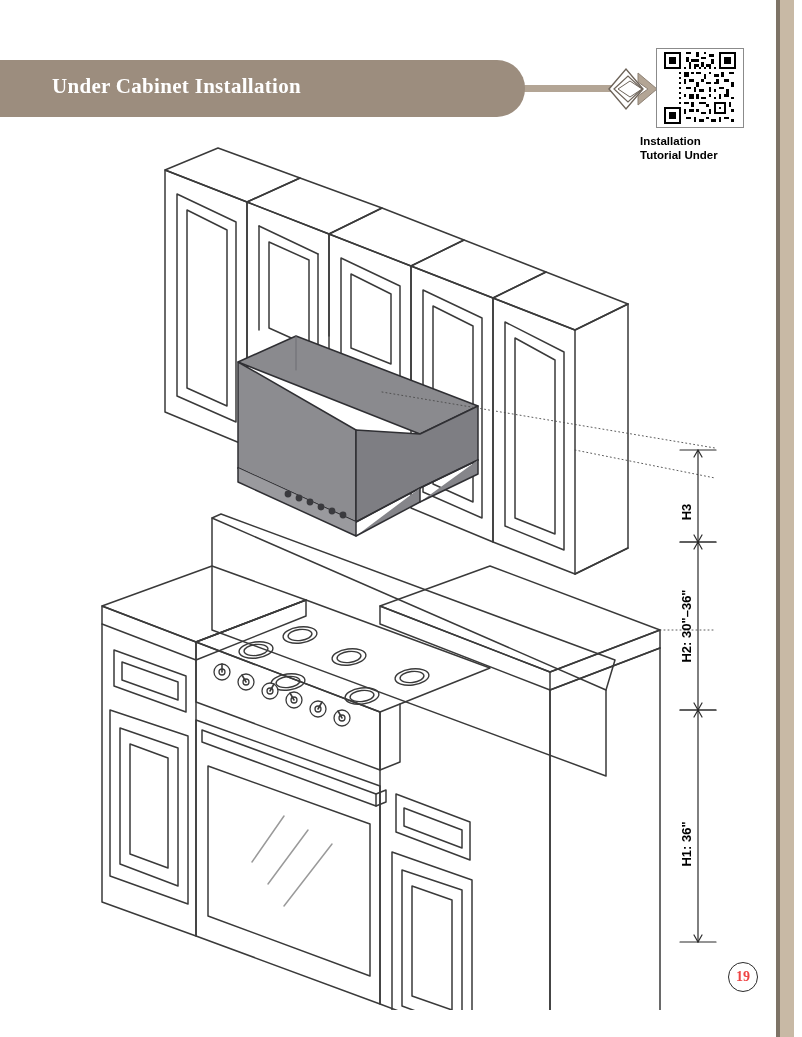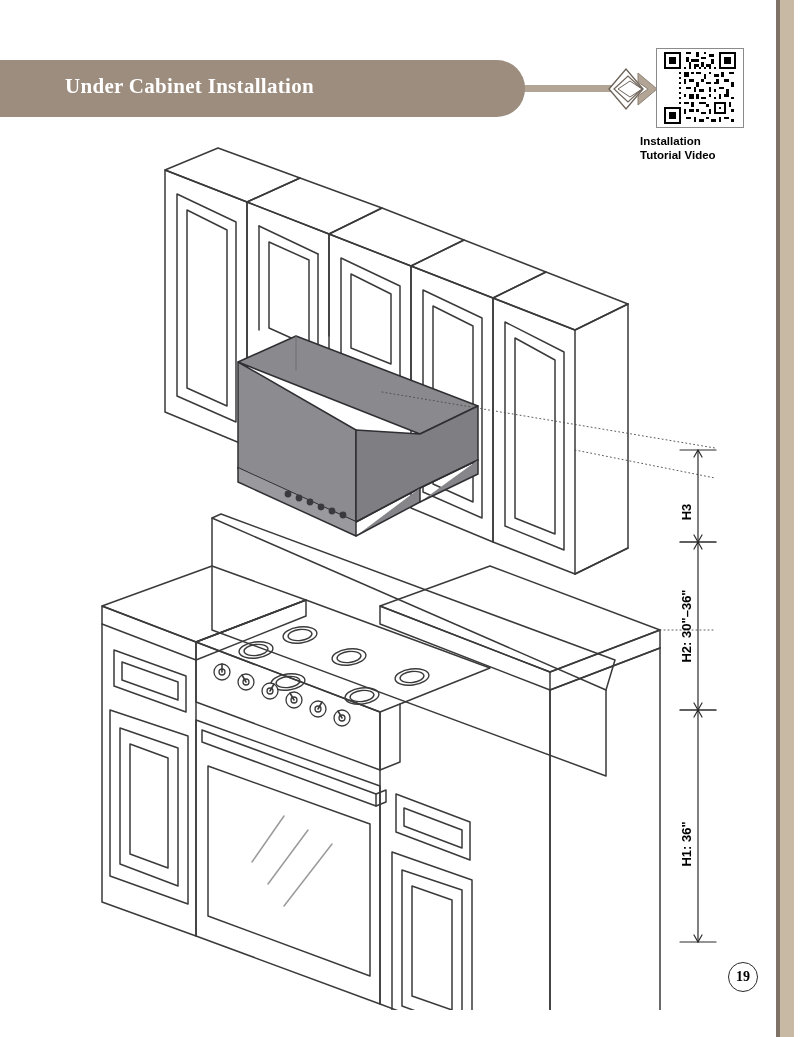--- a/index.html
+++ b/index.html
@@ -46,21 +46,20 @@
   .header-title {
     position: absolute;
     left: 52px;
     top: 74px;
     font-family: "Liberation Serif", serif;
     font-size: 21px;
     font-weight: bold;
     letter-spacing: 0.3px;
     color: #ffffff;
     white-space: nowrap;
-    margin-left: 13px;
   }
 
   
   .header-connector {
     position: absolute;
     left: 524px;
     top: 85px;
     width: 92px;
     height: 7px;
     background: #b3a595;
@@ -115,21 +114,21 @@
     width: 28px;
     height: 28px;
     border: 1.4px solid #2b2b2b;
     border-radius: 50%;
     display: flex;
     align-items: center;
     justify-content: center;
     font-family: "Liberation Serif", serif;
     font-size: 14px;
     font-weight: bold;
-    color: #000000;
+    color: #ef4444;
     background: #ffffff;
   }
 </style>
 </head>
 <body>
 
 <div class="edge-bar edge-bar-dark"></div>
 <div class="edge-bar edge-bar-tan"></div>
 <div class="edge-bar edge-bar-white"></div>
 
@@ -255,21 +254,21 @@
           <rect x="24" y="26" width="2" height="1"></rect>
         <rect x="27" y="27" width="1" height="1"></rect>
           <rect x="9" y="8" width="1" height="1"></rect>
         <rect x="20" y="12" width="1" height="1"></rect>
           <rect x="16" y="20" width="1" height="1"></rect>
       </g>
     </svg>
   </div>
   <div class="qr-caption">
     <span>Installation</span><br>
-    <span>Tutorial Video</span>
+    <span>Tutorial Under</span>
   </div>
 
   <svg class="illustration" viewBox="0 0 700 880">
     <g fill="none" stroke="#3a3a3a" stroke-width="1.5" stroke-linejoin="round" stroke-linecap="round">
 
       <g>
 
         <path d="M105 40 L158 18 L240 48 L187 72 Z"></path>
 
         <path d="M105 40 L105 282 L187 316 L187 72 Z"></path>

